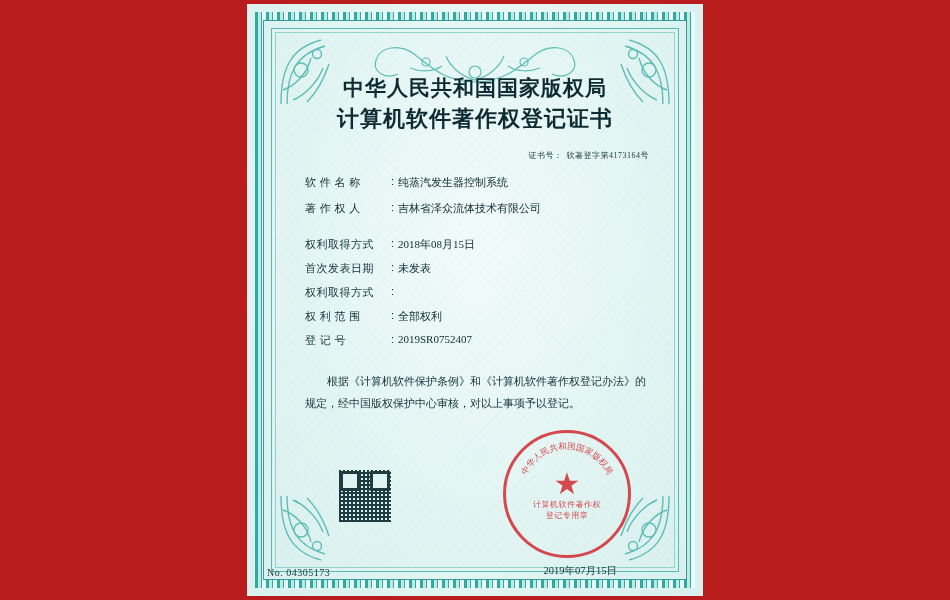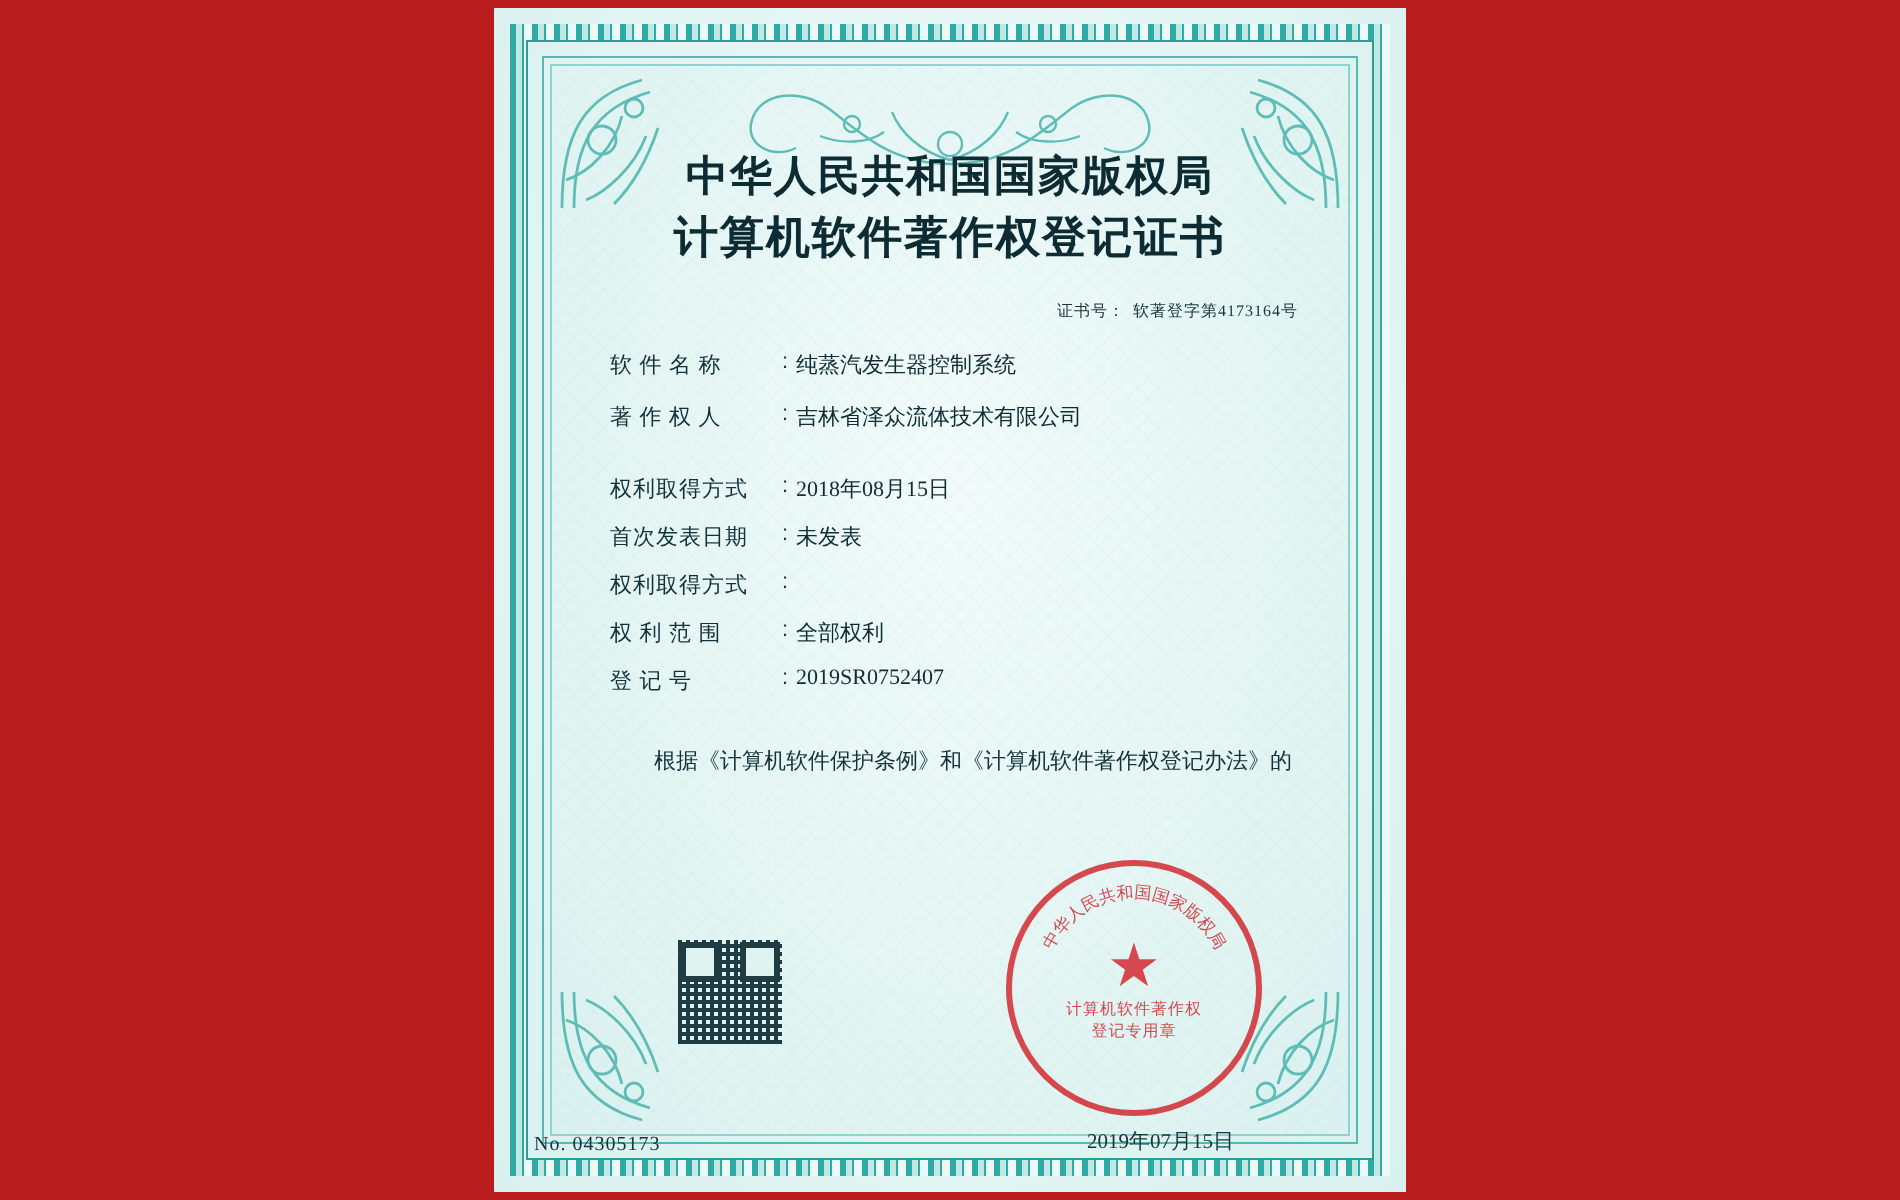--- a/index.html
+++ b/index.html
@@ -422,20 +422,21 @@
         <div class="row tight">
           <span class="label">登 记 号</span>
           <span class="colon">:</span>
           <span class="value">2019SR0752407</span>
         </div>
 
       </div>
 
       <div class="para">
         <span class="indent">根据《计算机软件保护条例》和《计算机软件著作权登记办法》的</span>
+        <span>规定，经中国版权保护中心审核，对以上事项予以登记。</span>
       </div>
 
     </div>
 
     <div class="qr"></div>
 
     <div class="seal">
       <div class="ring-text">
           <span style="transform: translate(-40.7032px, -23.5px) rotate(-60deg) translate(-50%, -50%);">中</span>
           <span style="transform: translate(-35.5202px, -30.7785px) rotate(-49.0909deg) translate(-50%, -50%);">华</span>

